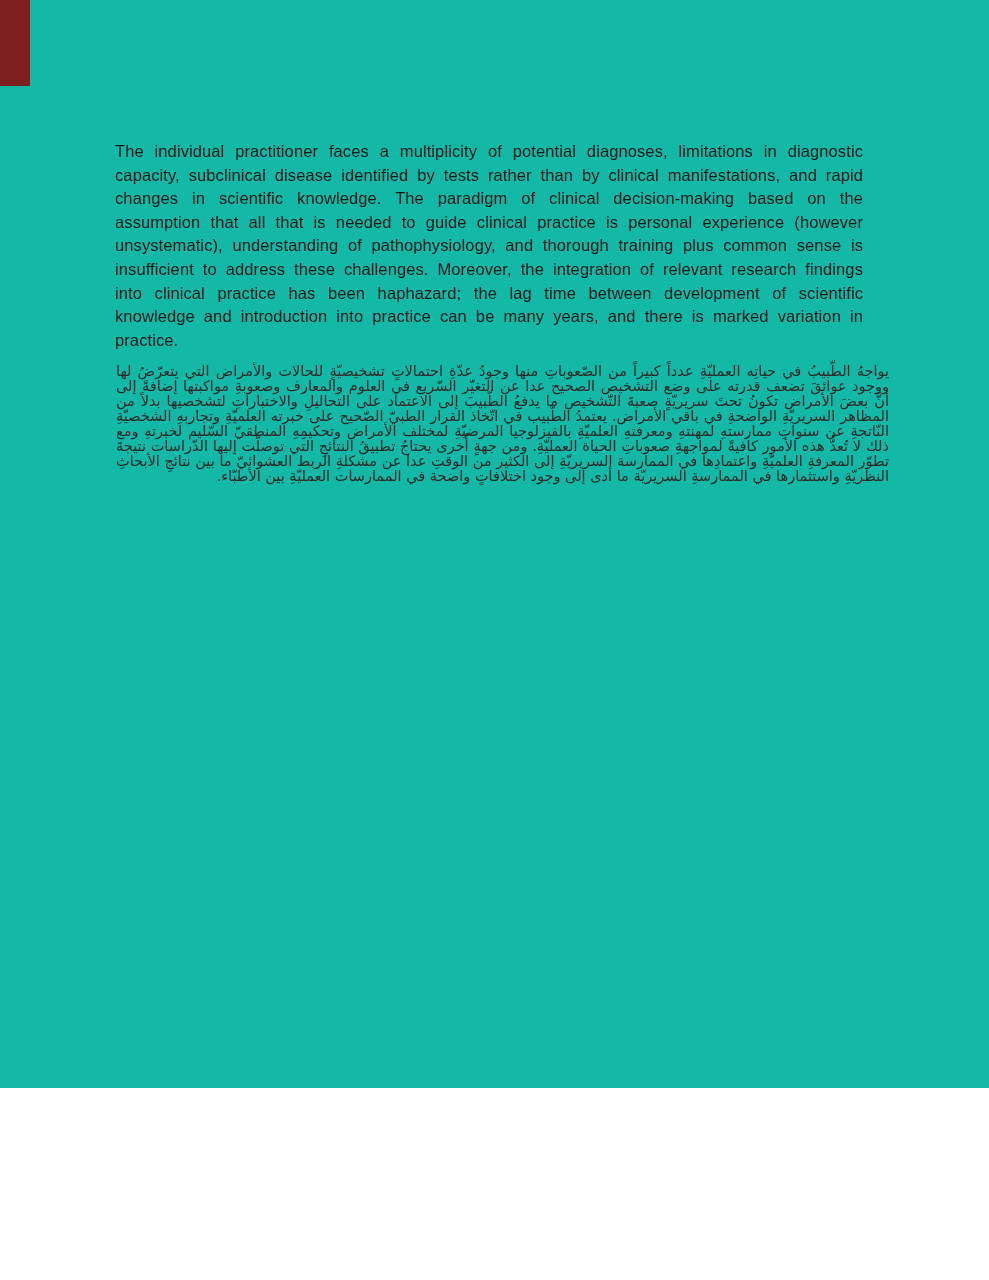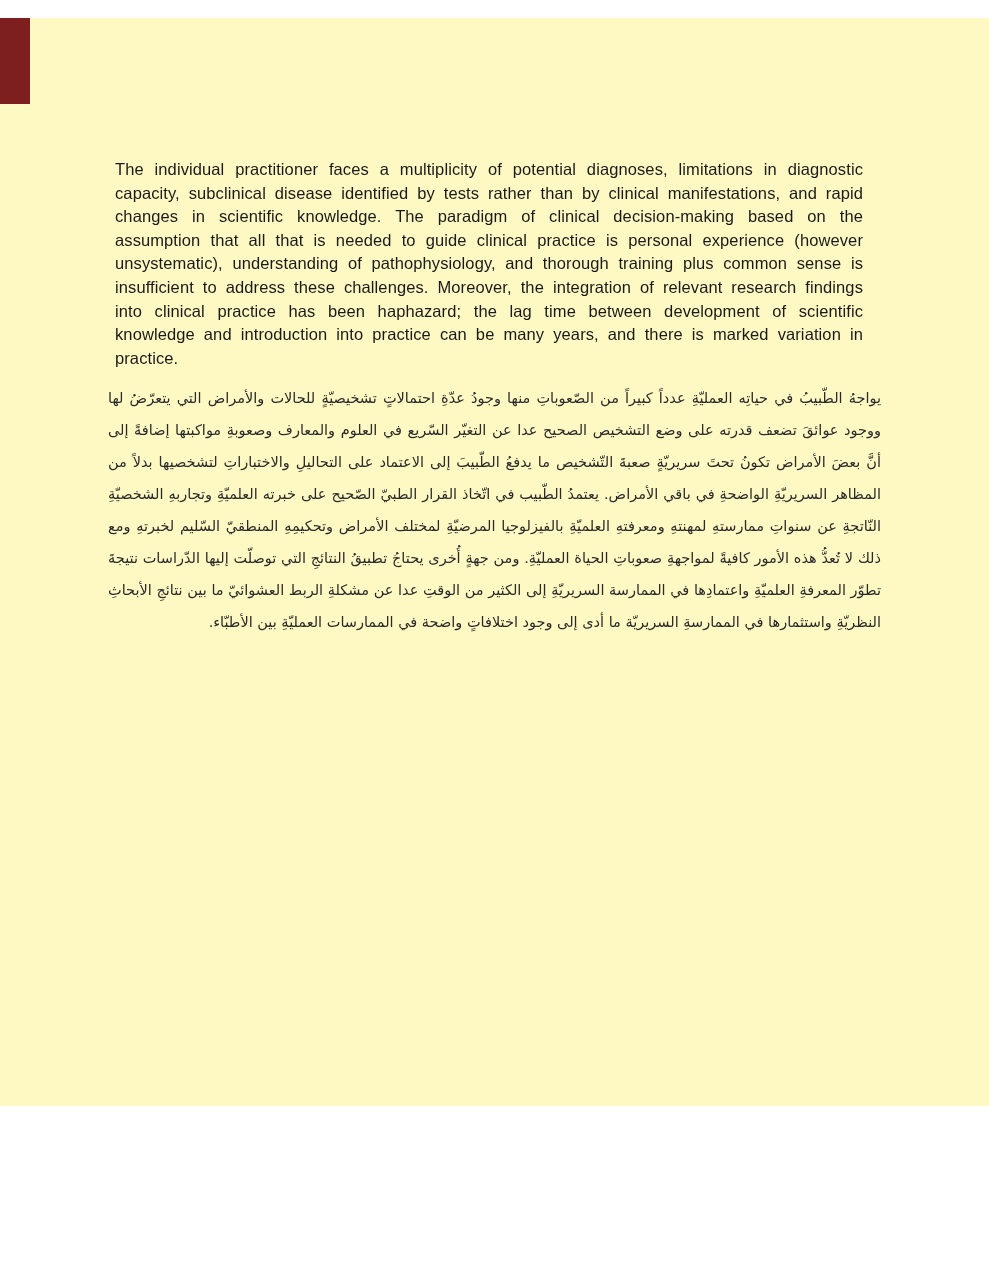--- a/index.html
+++ b/index.html
@@ -4,24 +4,23 @@
 <style>
   html, body {
     margin: 0;
     padding: 0;
     background: #ffffff;
   }
   .page {
     position: relative;
     width: 989px;
     height: 1088px;
-    background: #fef9c3;
+    background: #14b8a6;
     overflow: hidden;
     font-family: "Liberation Sans", sans-serif;
-    margin-top: 18px;
   }
   .corner-mark {
     position: absolute;
     left: 0;
     top: 0;
     width: 30px;
     height: 86px;
   }
   .english-paragraph {
     position: absolute;
@@ -32,29 +31,29 @@
     font-family: "Liberation Sans", sans-serif;
     font-size: 16.5px;
     line-height: 23.6px;
     color: #1a1a1a;
     text-align: justify;
     letter-spacing: 0.1px;
     word-spacing: 1.5px;
   }
   .arabic-paragraph {
     position: absolute;
-    left: 108px;
+    left: 116px;
     top: 364px;
     width: 773px;
     margin: 0;
     direction: rtl;
     unicode-bidi: embed;
     font-family: "DejaVu Sans", sans-serif;
     font-size: 14.5px;
-    line-height: 32px;
+    line-height: 15px;
     color: #2a2a2a;
     text-align: justify;
   }
 </style>
 </head>
 <body>
 
 <div class="page">
   <div class="corner-mark" style="background: rgb(125, 31, 31);"></div>
 

